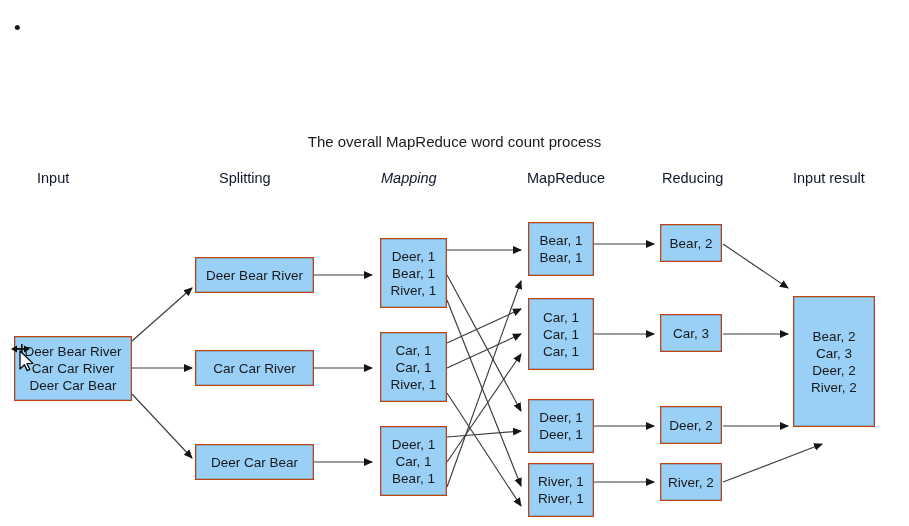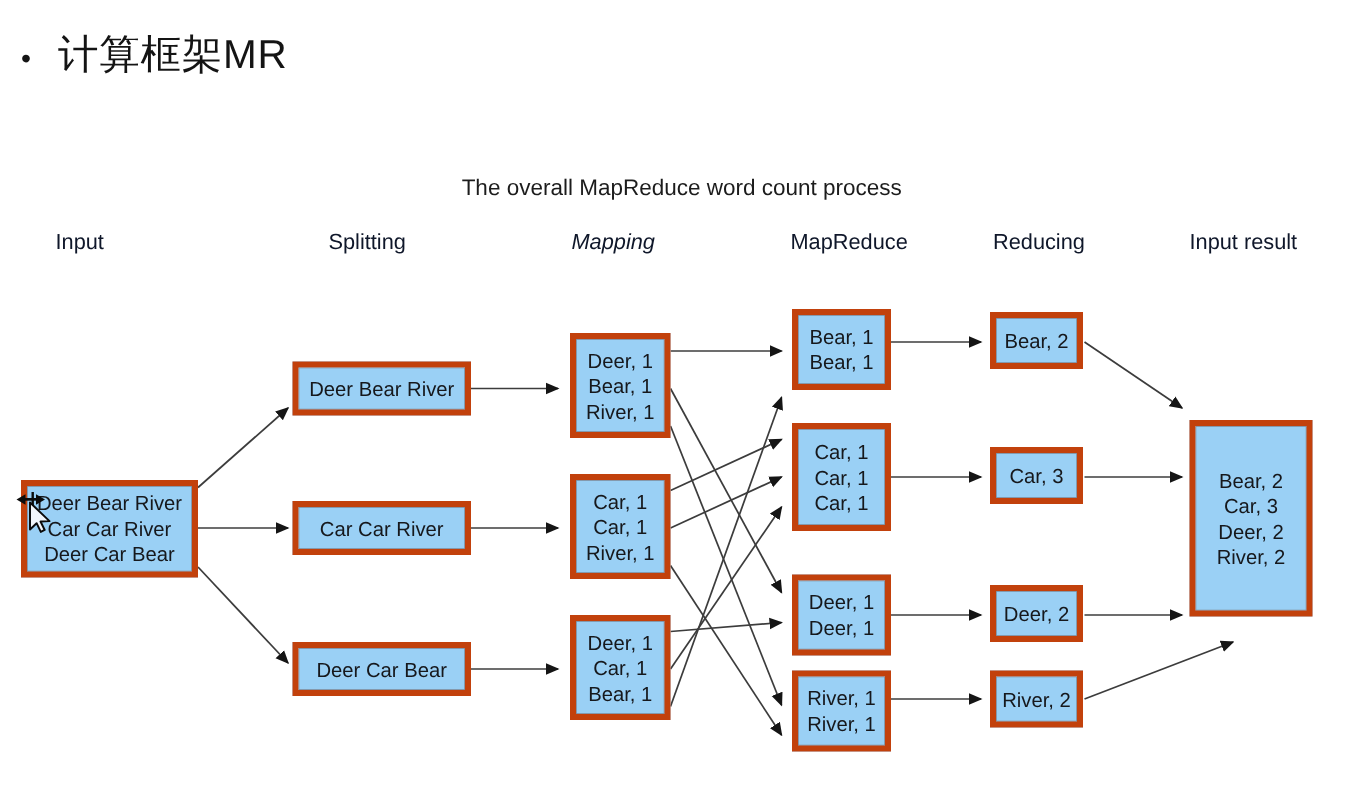--- a/index.html
+++ b/index.html
@@ -35,21 +35,21 @@
     font-weight: 400;
     letter-spacing: 0.5px;
     color: #141414;
     font-family: "Liberation Sans", "DejaVu Sans", sans-serif;
   }
 
   
   #diagram {
     position: absolute;
     left: 0;
-    top: 0;
+    top: 16px;
     width: 909px;
     height: 458px;
   }
   #edges {
     position: absolute;
     left: 0;
     top: 0;
     width: 909px;
     height: 526px;
     pointer-events: none;
@@ -70,21 +70,21 @@
     top: 154px;
     font-size: 14.5px;
     color: #0f172a;
     white-space: nowrap;
   }
 
   .node {
     position: absolute;
     box-sizing: border-box;
     background: #9AD0F5;
-    border: 4px solid #c2410c;
+    border: 1px solid #c2410c;
     box-shadow: 0 0 0 0.5px #7d8795 inset;
     display: flex;
     flex-direction: column;
     align-items: center;
     justify-content: center;
     font-size: 13.5px;
     line-height: 17px;
     color: #16181c;
     text-align: center;
     white-space: nowrap;
@@ -101,21 +101,20 @@
     height: 34px;
     z-index: 9;
     pointer-events: none;
   }
 </style>
 </head>
 <body>
 
 <div id="slide-title">
   <span class="bullet">•</span>
-  <span class="title-text">计算框架MR</span>
 </div>
 
 <div id="diagram">
 
   <div class="diagram-title">The overall MapReduce word count process</div>
 
   <div class="col-header" style="left:37px;">Input</div>
   <div class="col-header" style="left:219px;">Splitting</div>
   <div class="col-header" style="left:381px;font-style:italic;">Mapping</div>
   <div class="col-header" style="left:527px;">MapReduce</div>

